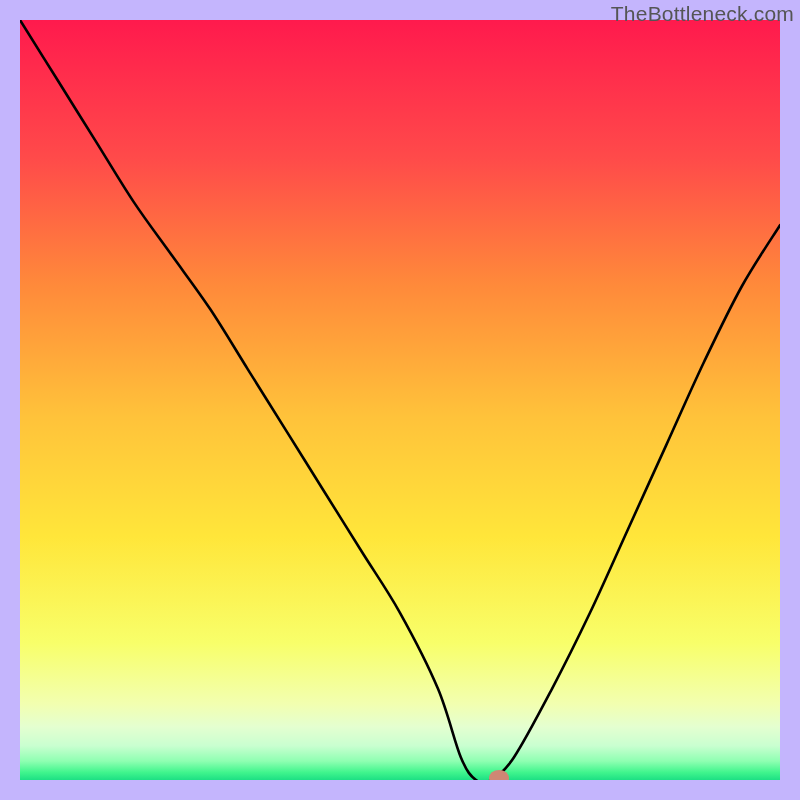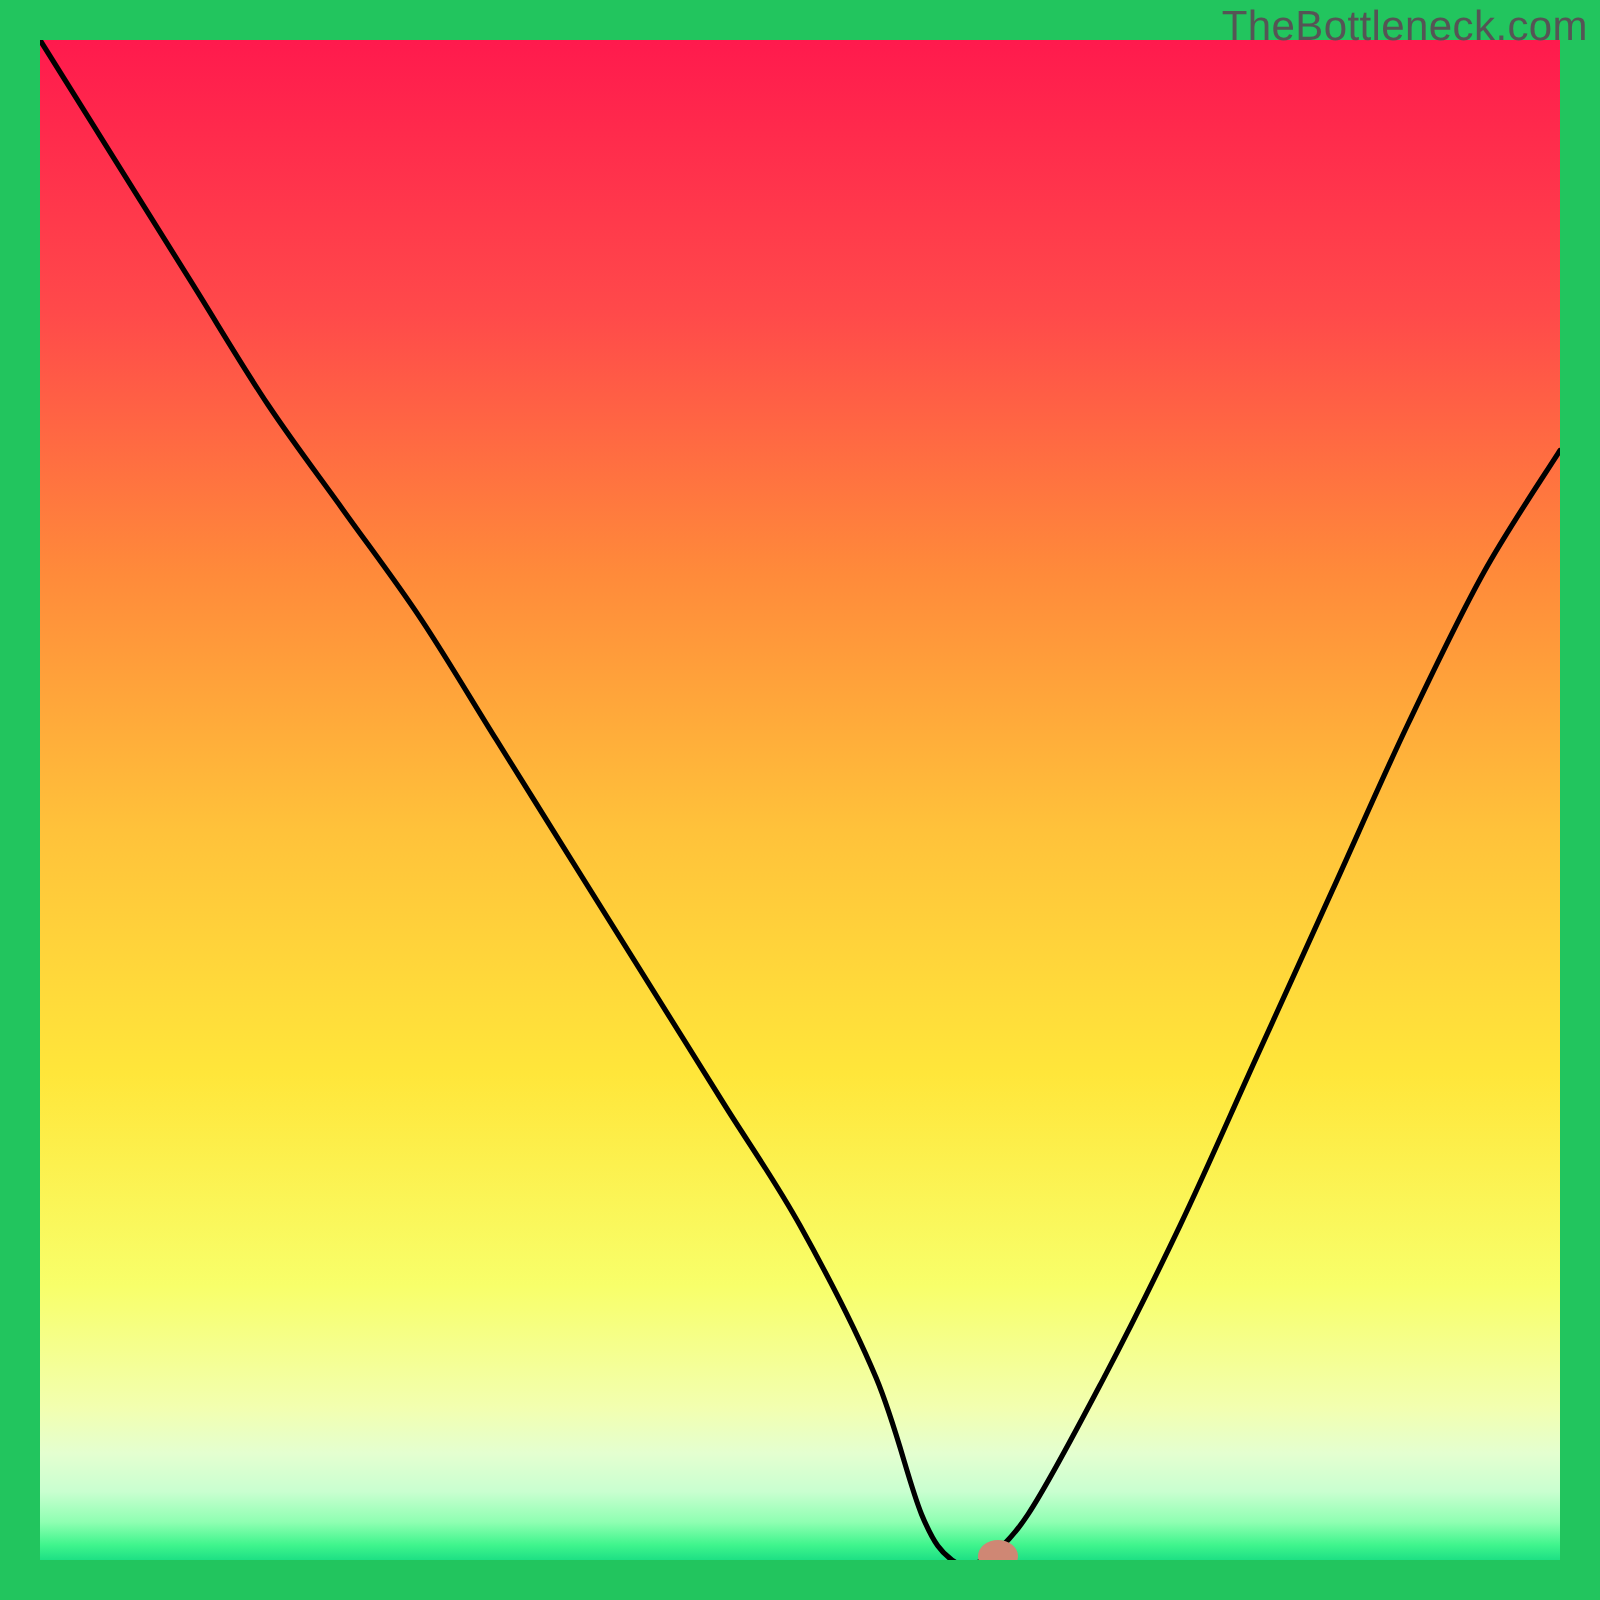--- a/index.html
+++ b/index.html
@@ -7,21 +7,21 @@
     padding: 0;
     width: 800px;
     height: 800px;
     background: #000;
     overflow: hidden;
     font-family: Arial, Helvetica, sans-serif;
   }
   .outer {
     width: 800px;
     height: 800px;
-    background: #22c55e;
+    background: #c4b5fd;
     position: relative;
   }
   .watermark {
     position: absolute;
     top: 2px;
     right: 6px;
     color: #555;
     font-size: 21px;
     font-weight: 500;
     letter-spacing: 0.2px;

